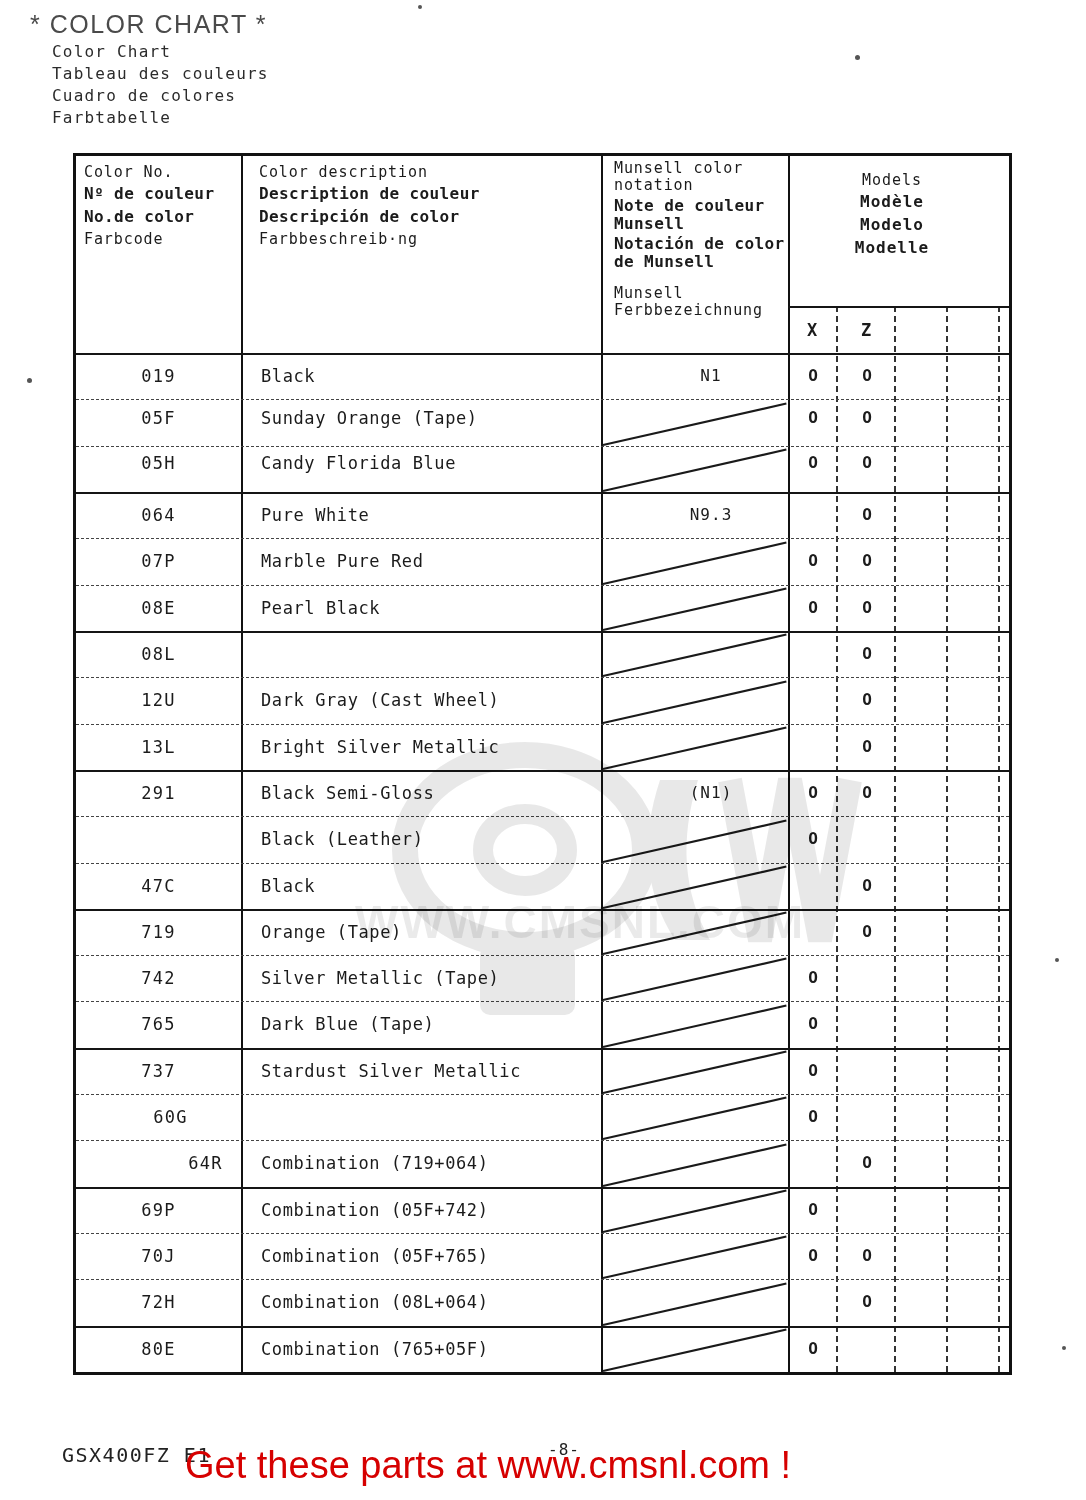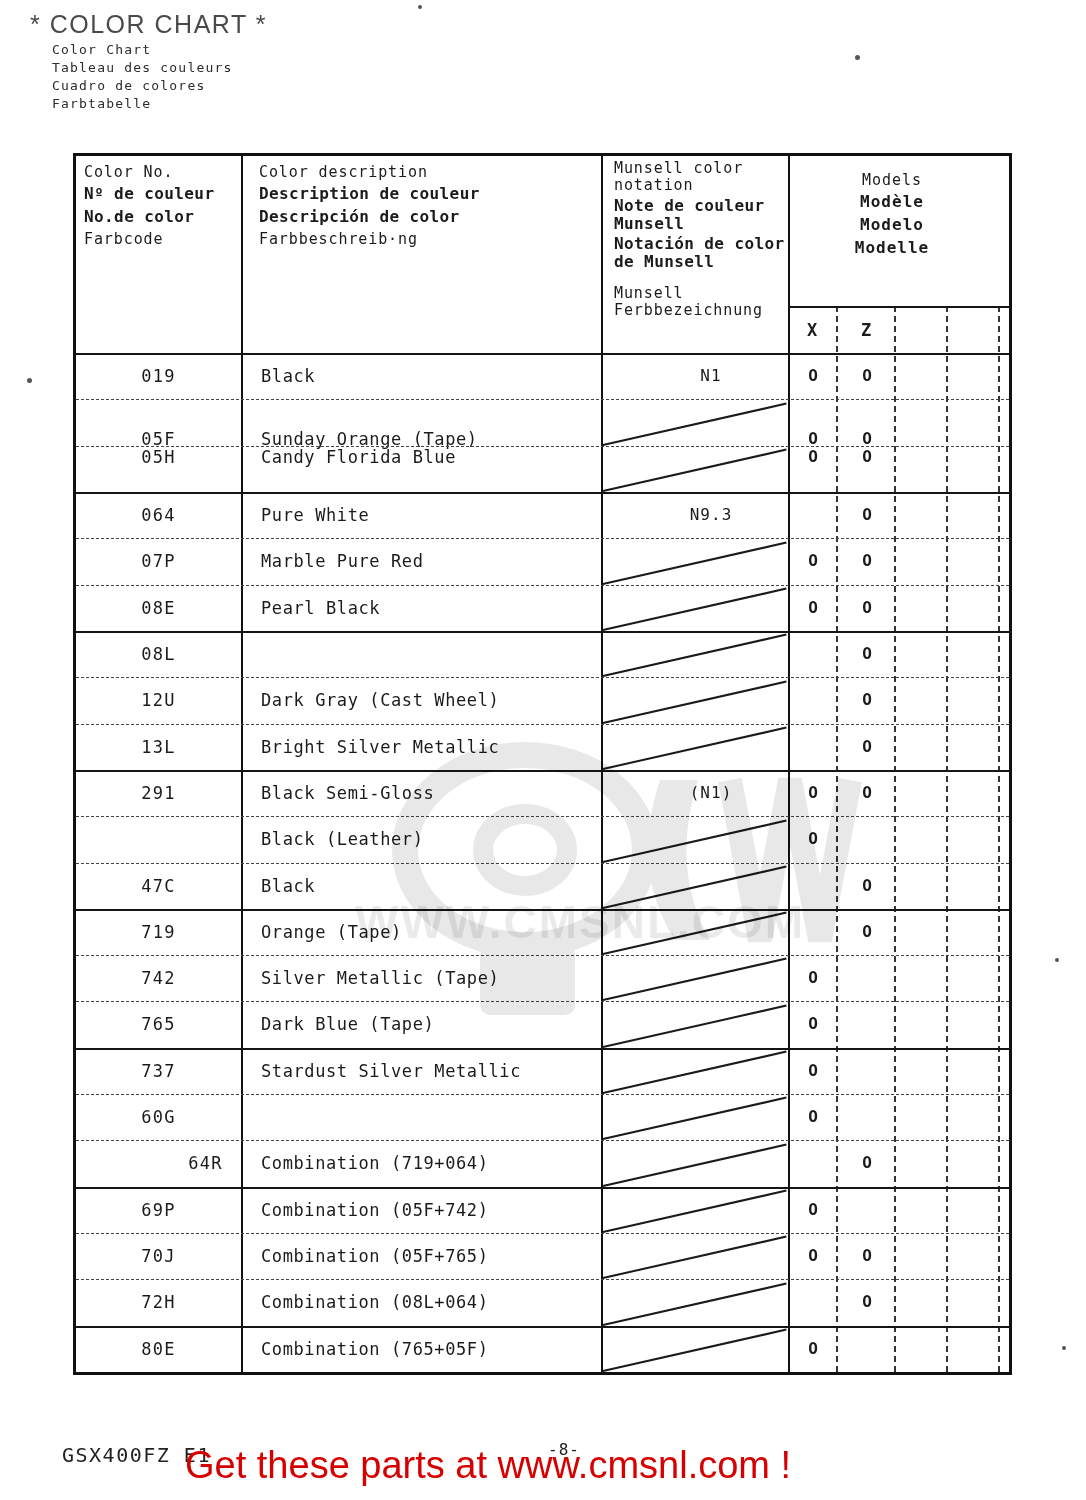--- a/index.html
+++ b/index.html
@@ -25,21 +25,21 @@
   #main-title {
     font-family: "Liberation Sans", sans-serif;
     font-size: 25px;
     letter-spacing: 1.5px;
     color: #4a4a4a;
     font-weight: 400;
     white-space: nowrap;
   }
   .subtitle {
     font-family: "DejaVu Sans Mono", "Liberation Mono", monospace;
-    font-size: 13px;
+    font-size: 16px;
     letter-spacing: 1.2px;
     color: #2b2b2b;
     margin-left: 22px;
     margin-top: 3px;
     white-space: nowrap;
     filter: blur(0.25px);
   }
 
   
   .speck {
@@ -296,30 +296,30 @@
 
   <div id="tbody">
       <div class="row" style="top: 197px; height: 46.3182px;">
         <div class="cell-code" style="line-height: 46.3182px;">019</div>
         <div class="cell-desc" style="line-height: 46.3182px;">Black</div>
         <div class="cell-munsell" style="line-height: 46.3182px;">N1</div>
         <div class="cell-x" style="line-height: 46.3182px;">O</div>
         <div class="cell-z" style="line-height: 46.3182px;">O</div>
       </div>
       <div class="hline" style="top: 243.318px;"></div>
-      <div class="row" style="top: 260px; height: 46.3182px;">
+      <div class="row" style="top: 239px; height: 46.3182px;">
         <div class="cell-code" style="line-height: 46.3182px;">05F</div>
         <div class="cell-desc" style="line-height: 46.3182px;">Sunday Orange (Tape)</div>
         <div class="cell-munsell" style="line-height: 46.3182px;"></div>
         <div class="cell-x" style="line-height: 46.3182px;">O</div>
         <div class="cell-z" style="line-height: 46.3182px;">O</div>
       </div>
       <div class="slash" style="left: 527px; top: 287.636px; width: 187.606px; transform: rotate(-12.723deg);"></div>
       <div class="hline" style="top: 289.636px;"></div>
-      <div class="row" style="top: 278px; height: 46.3182px; padding-left: 20px;">
+      <div class="row" style="top: 284px; height: 46.3182px; padding-left: 20px;">
         <div class="cell-code" style="line-height: 46.3182px;">05H</div>
         <div class="cell-desc" style="line-height: 46.3182px;">Candy Florida Blue</div>
         <div class="cell-munsell" style="line-height: 46.3182px;"></div>
         <div class="cell-x" style="line-height: 46.3182px;">O</div>
         <div class="cell-z" style="line-height: 46.3182px;">O</div>
       </div>
       <div class="slash" style="left: 527px; top: 333.955px; width: 187.606px; transform: rotate(-12.723deg);"></div>
       <div class="hline solid" style="top: 335.955px;"></div>
       <div class="row" style="top: 336px; height: 46.3182px;">
         <div class="cell-code" style="line-height: 46.3182px;">064</div>
@@ -429,21 +429,21 @@
       <div class="row" style="top: 891.773px; height: 46.3182px;">
         <div class="cell-code" style="line-height: 46.3182px;">737</div>
         <div class="cell-desc" style="line-height: 46.3182px;">Stardust Silver Metallic</div>
         <div class="cell-munsell" style="line-height: 46.3182px;"></div>
         <div class="cell-x" style="line-height: 46.3182px;">O</div>
         <div class="cell-z" style="line-height: 46.3182px;"></div>
       </div>
       <div class="slash" style="left: 527px; top: 936.091px; width: 187.606px; transform: rotate(-12.723deg);"></div>
       <div class="hline" style="top: 938.091px;"></div>
       <div class="row" style="top: 938.091px; height: 46.3182px;">
-        <div class="cell-code" style="line-height: 46.3182px;">60G</div>
+        <div class="cell-code" style="line-height: 46.3182px; padding-left: 12px;">60G</div>
         <div class="cell-munsell" style="line-height: 46.3182px;"></div>
         <div class="cell-x" style="line-height: 46.3182px;">O</div>
         <div class="cell-z" style="line-height: 46.3182px;"></div>
       </div>
       <div class="slash" style="left: 527px; top: 982.409px; width: 187.606px; transform: rotate(-12.723deg);"></div>
       <div class="hline" style="top: 984.409px;"></div>
       <div class="row" style="top: 984.409px; height: 46.3182px;">
         <div class="cell-code" style="line-height: 46.3182px; padding-left: 47px;">64R</div>
         <div class="cell-desc" style="line-height: 46.3182px;">Combination (719+064)</div>
         <div class="cell-munsell" style="line-height: 46.3182px;"></div>

